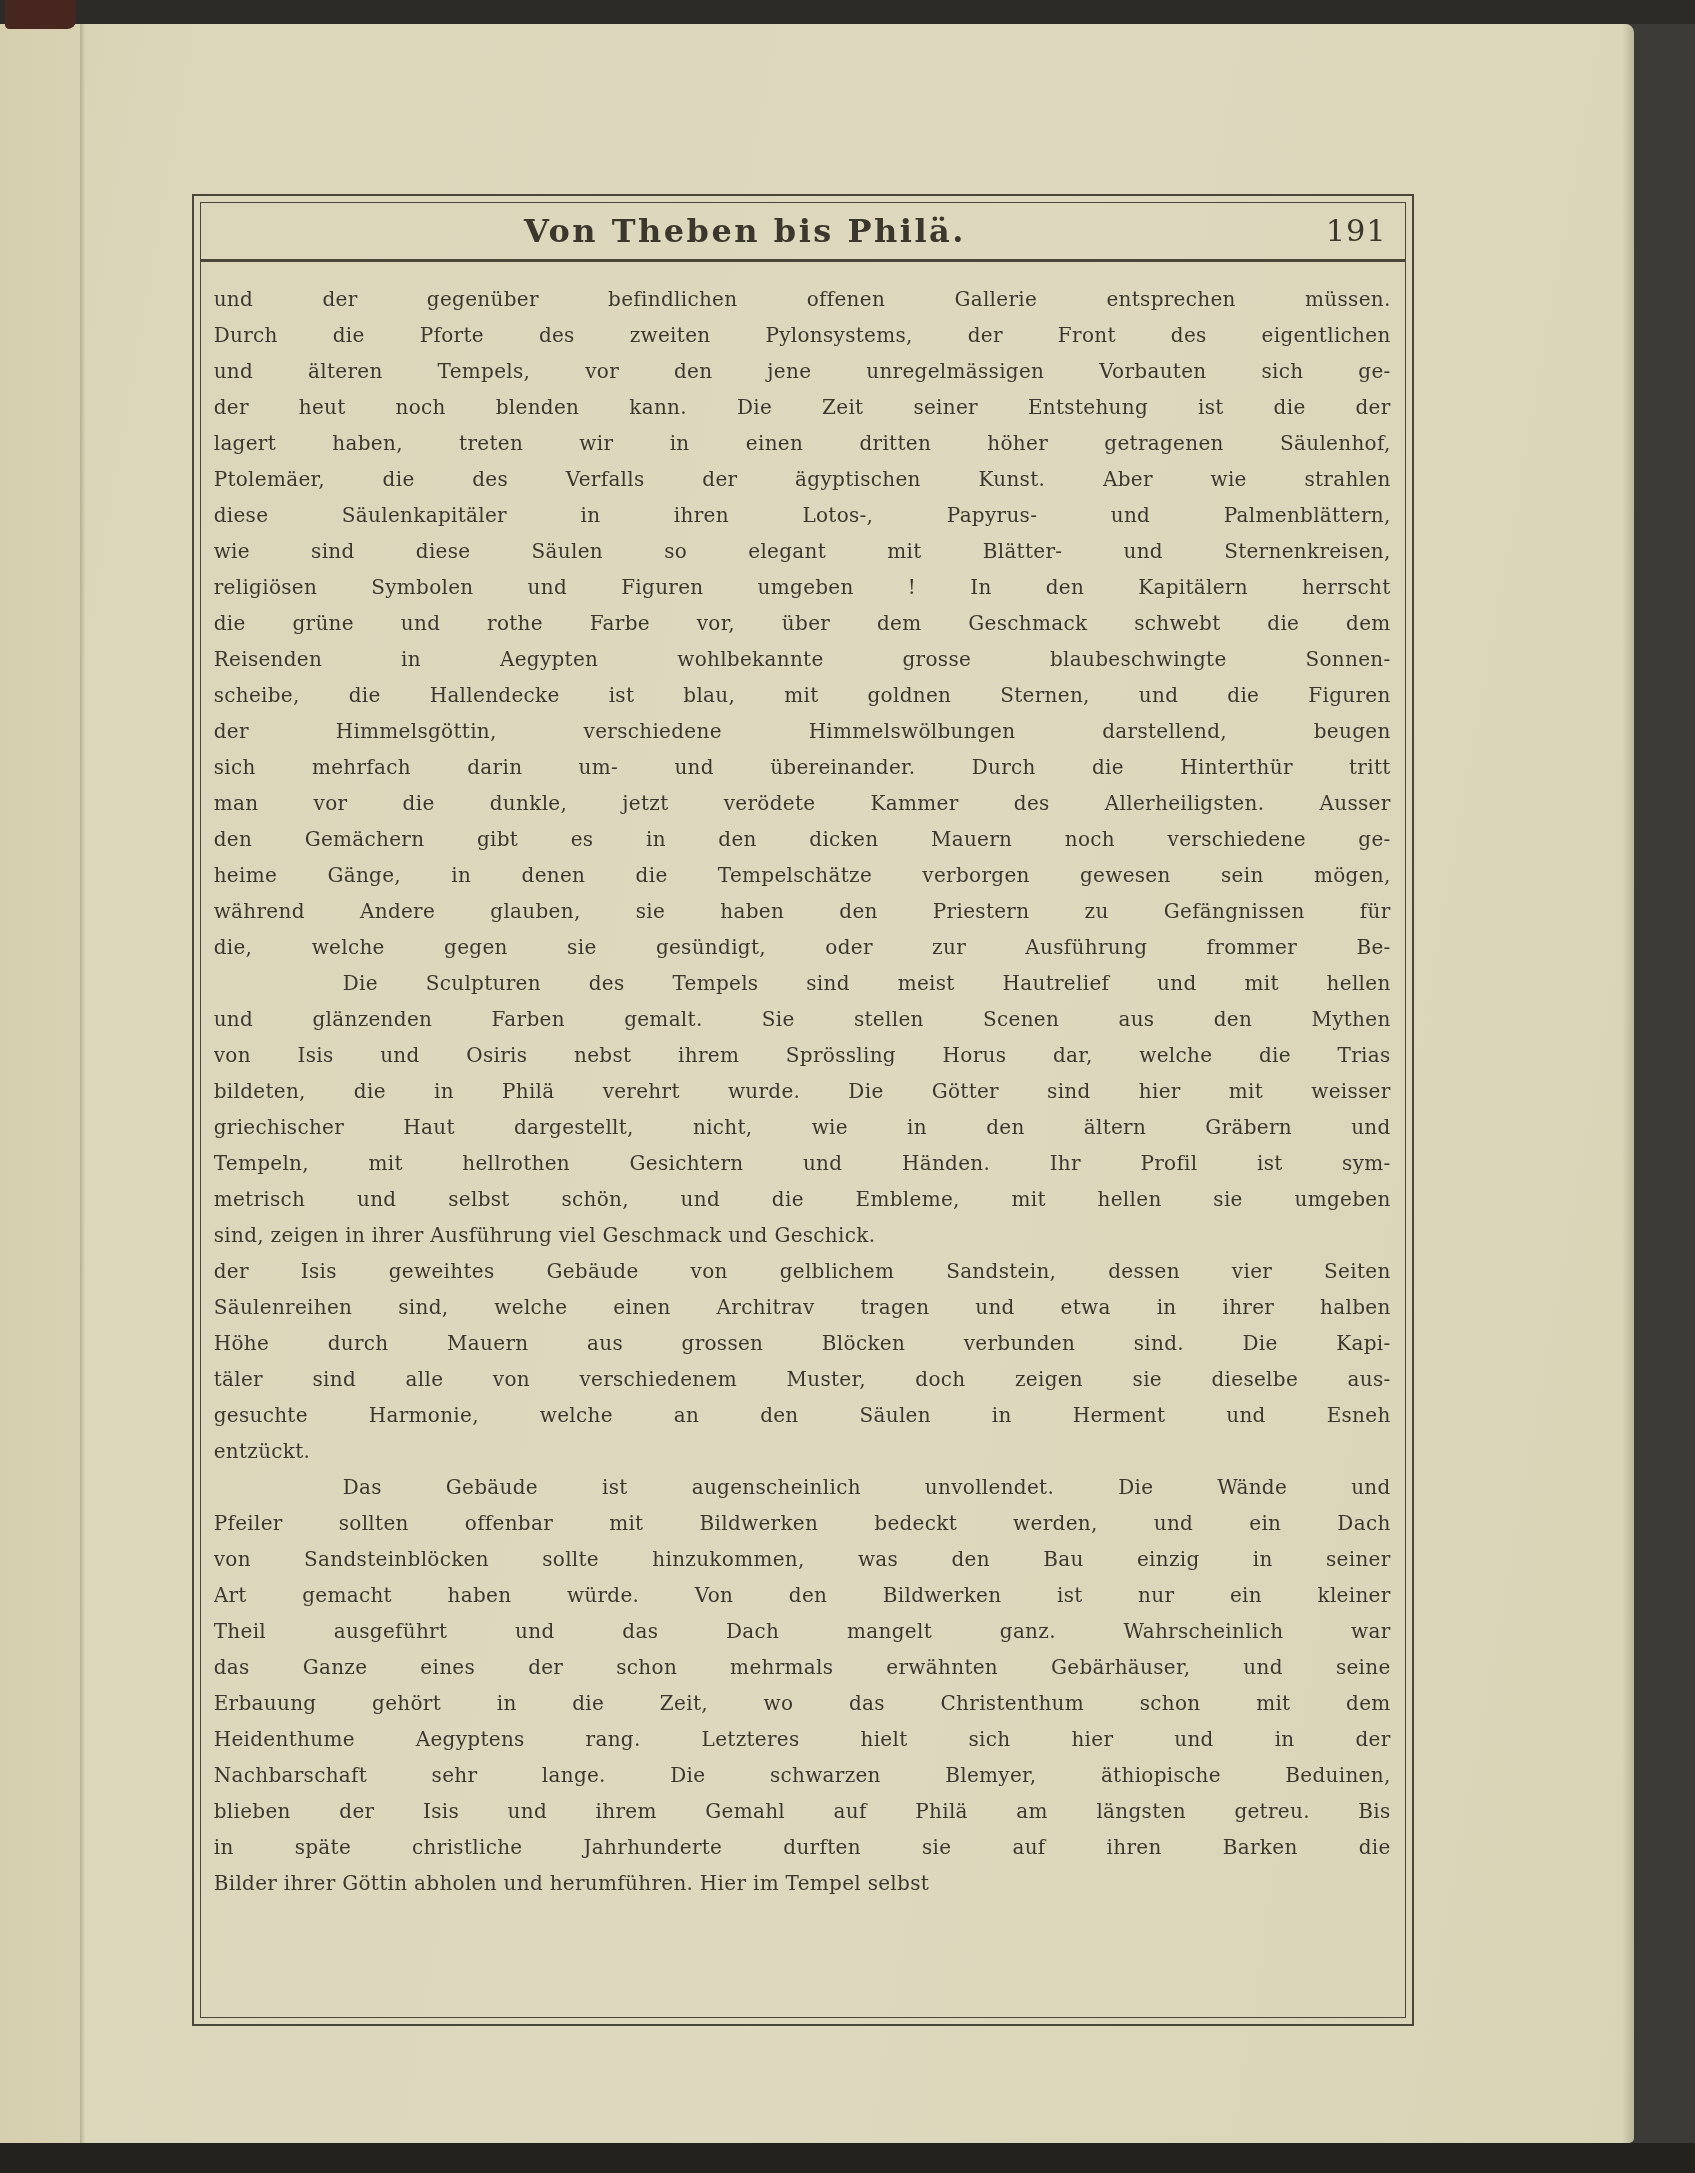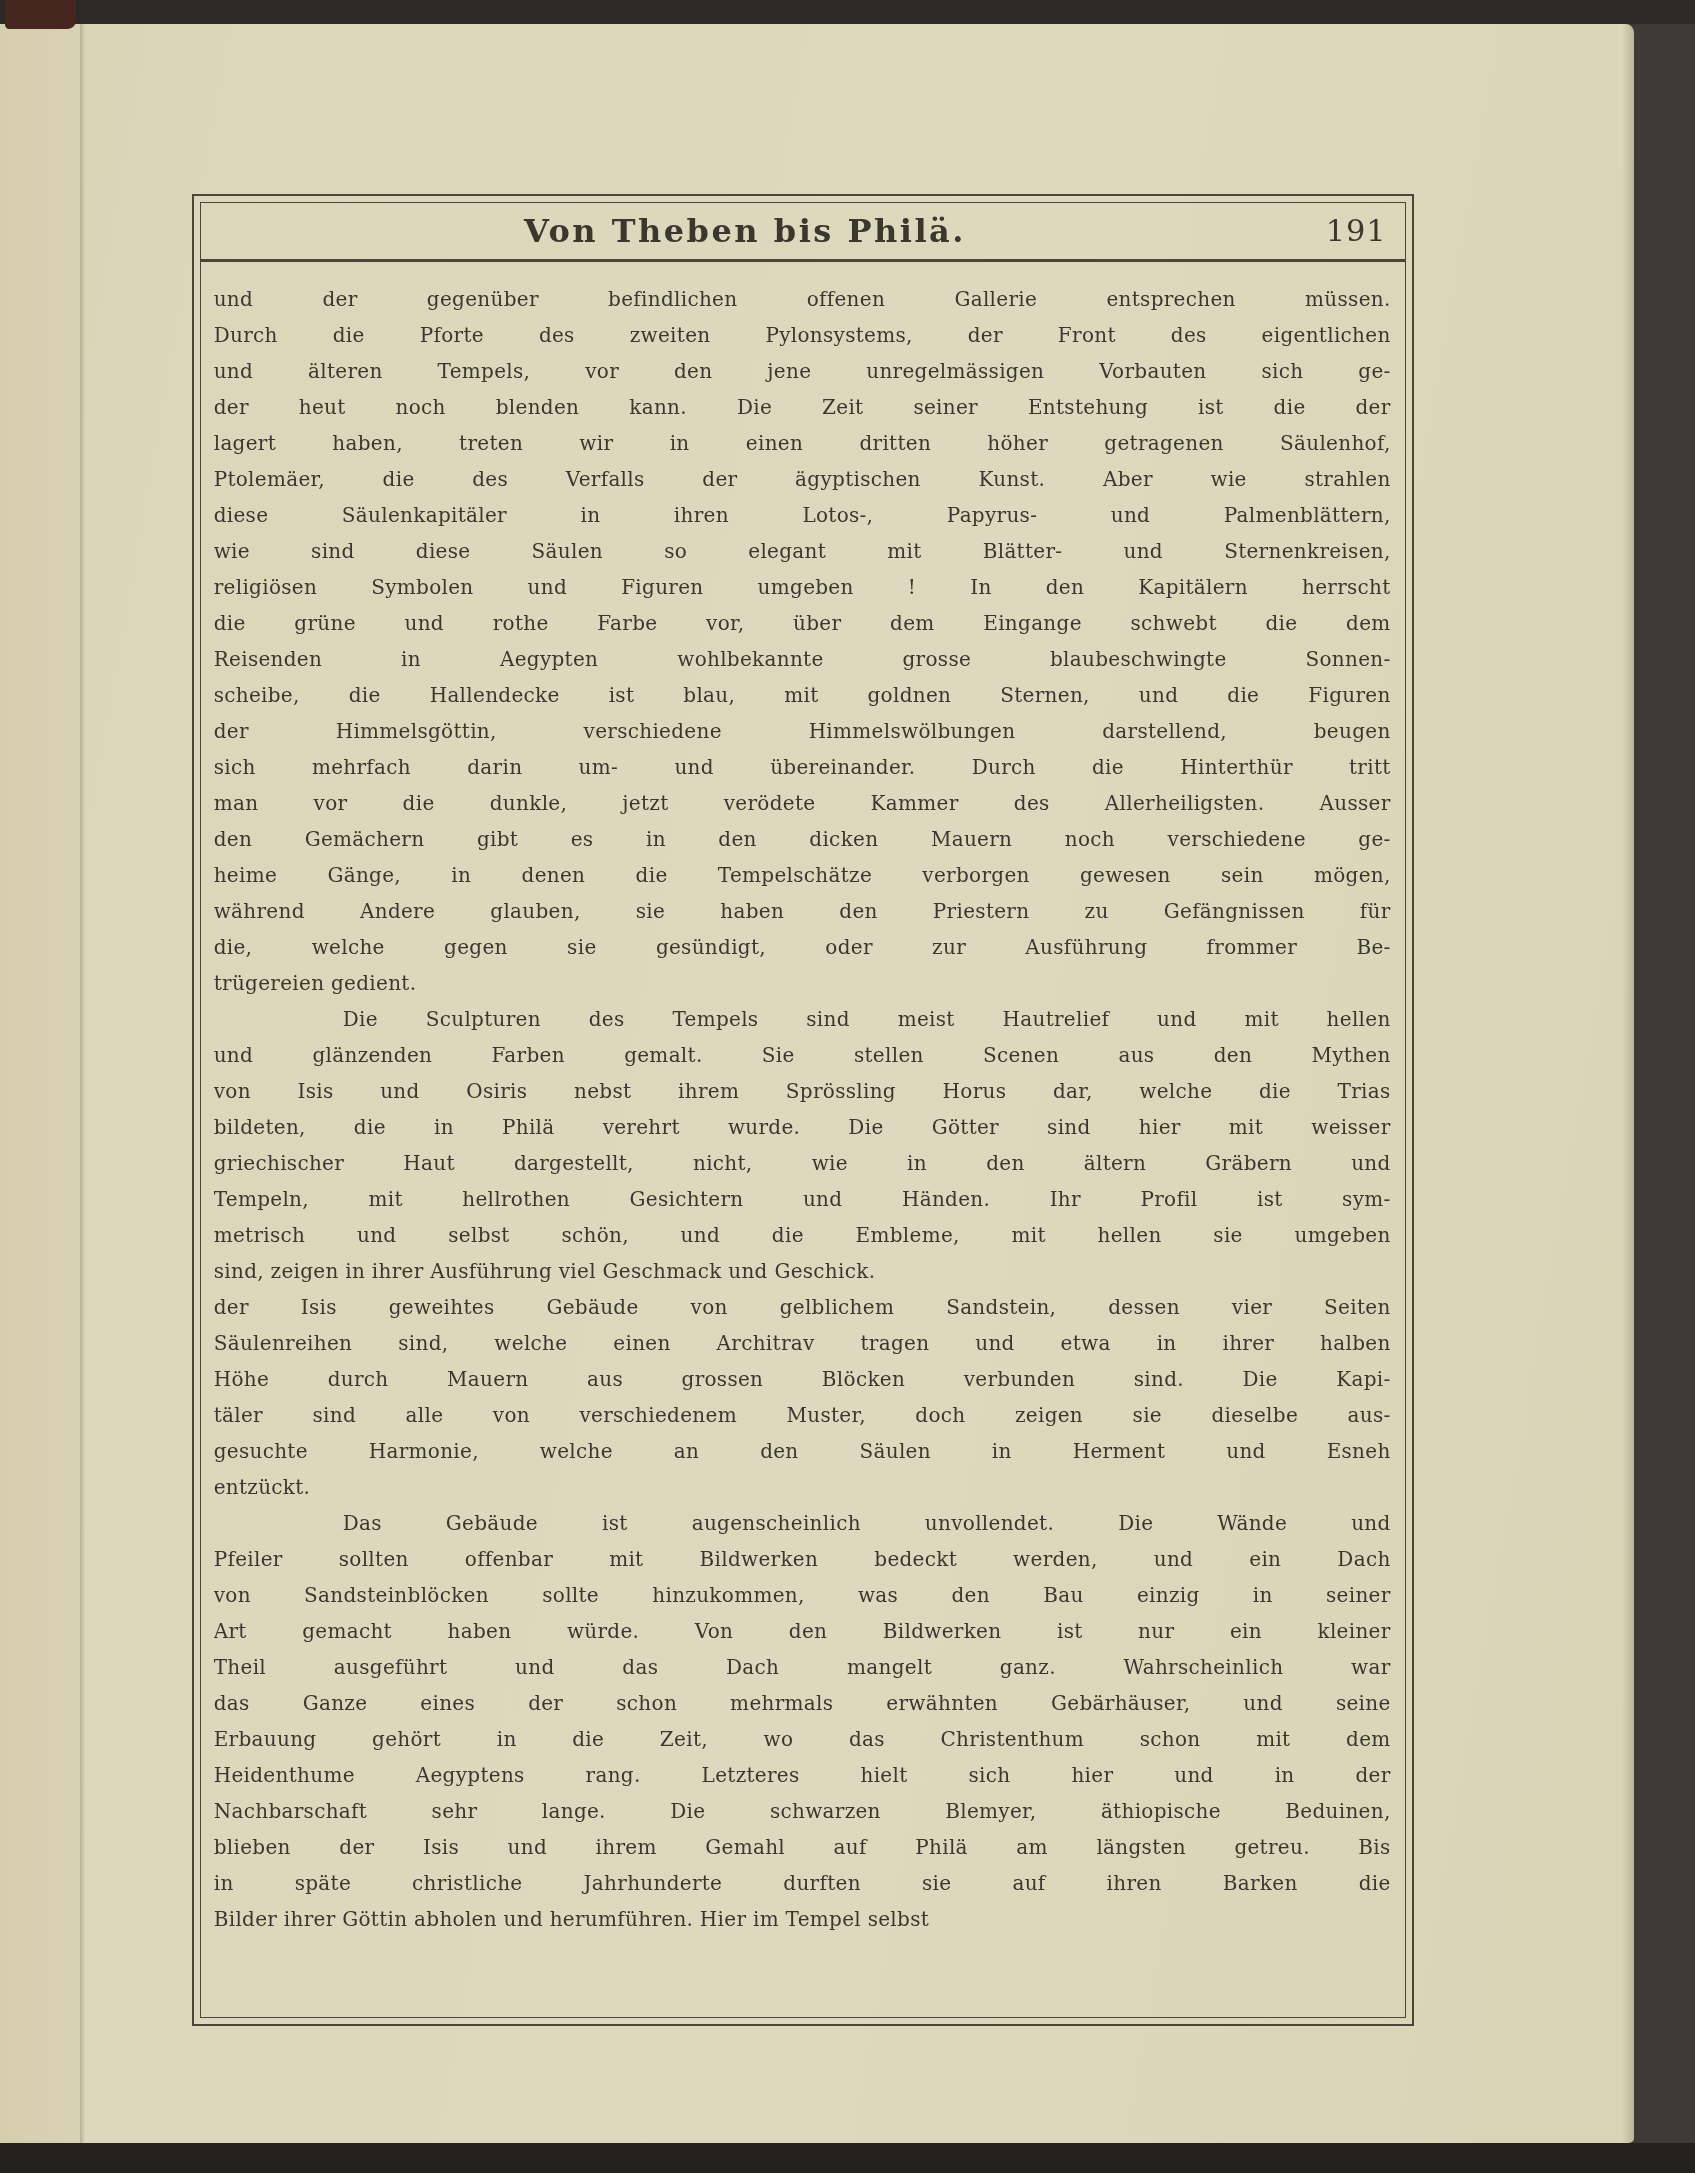--- a/index.html
+++ b/index.html
@@ -111,31 +111,30 @@
         <div class="body-text">
             <div class="line">und der gegenüber befindlichen offenen Gallerie entsprechen müssen.</div>
             <div class="line">Durch die Pforte des zweiten Pylonsystems, der Front des eigentlichen</div>
             <div class="line">und älteren Tempels, vor den jene unregelmässigen Vorbauten sich ge-</div>
             <div class="line">der heut noch blenden kann. Die Zeit seiner Entstehung ist die der</div>
             <div class="line">lagert haben, treten wir in einen dritten höher getragenen Säulenhof,</div>
             <div class="line">Ptolemäer, die des Verfalls der ägyptischen Kunst. Aber wie strahlen</div>
             <div class="line">diese Säulenkapitäler in ihren Lotos-, Papyrus- und Palmenblättern,</div>
             <div class="line">wie sind diese Säulen so elegant mit Blätter- und Sternenkreisen,</div>
             <div class="line">religiösen Symbolen und Figuren umgeben ! In den Kapitälern herrscht</div>
-            <div class="line">die grüne und rothe Farbe vor, über dem Eingange schwebt die dem</div>
+            <div class="line">die grüne und rothe Farbe vor, über dem Geschmack schwebt die dem</div>
             <div class="line">Reisenden in Aegypten wohlbekannte grosse blaubeschwingte Sonnen-</div>
             <div class="line">scheibe, die Hallendecke ist blau, mit goldnen Sternen, und die Figuren</div>
             <div class="line">der Himmelsgöttin, verschiedene Himmelswölbungen darstellend, beugen</div>
             <div class="line">sich mehrfach darin um- und übereinander. Durch die Hinterthür tritt</div>
             <div class="line">man vor die dunkle, jetzt verödete Kammer des Allerheiligsten. Ausser</div>
             <div class="line">den Gemächern gibt es in den dicken Mauern noch verschiedene ge-</div>
             <div class="line">heime Gänge, in denen die Tempelschätze verborgen gewesen sein mögen,</div>
             <div class="line">während Andere glauben, sie haben den Priestern zu Gefängnissen für</div>
             <div class="line">die, welche gegen sie gesündigt, oder zur Ausführung frommer Be-</div>
-            <div class="line last">trügereien gedient.</div>
             <div class="line indent">Die Sculpturen des Tempels sind meist Hautrelief und mit hellen</div>
             <div class="line">und glänzenden Farben gemalt. Sie stellen Scenen aus den Mythen</div>
             <div class="line">von Isis und Osiris nebst ihrem Sprössling Horus dar, welche die Trias</div>
             <div class="line">bildeten, die in Philä verehrt wurde. Die Götter sind hier mit weisser</div>
             <div class="line">griechischer Haut dargestellt, nicht, wie in den ältern Gräbern und</div>
             <div class="line">Tempeln, mit hellrothen Gesichtern und Händen. Ihr Profil ist sym-</div>
             <div class="line">metrisch und selbst schön, und die Embleme, mit hellen sie umgeben</div>
             <div class="line last">sind, zeigen in ihrer Ausführung viel Geschmack und Geschick.</div>
             <div class="line">der Isis geweihtes Gebäude von gelblichem Sandstein, dessen vier Seiten</div>
             <div class="line">Säulenreihen sind, welche einen Architrav tragen und etwa in ihrer halben</div>

